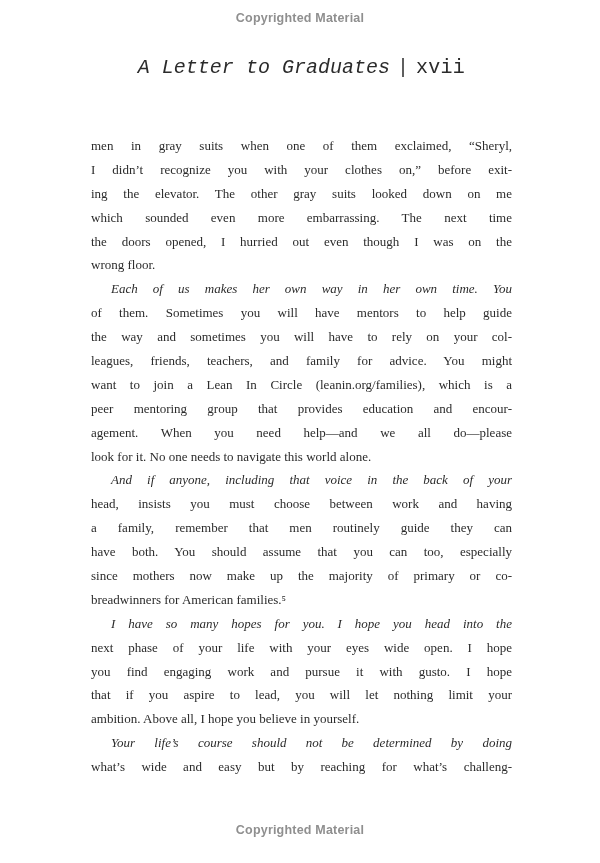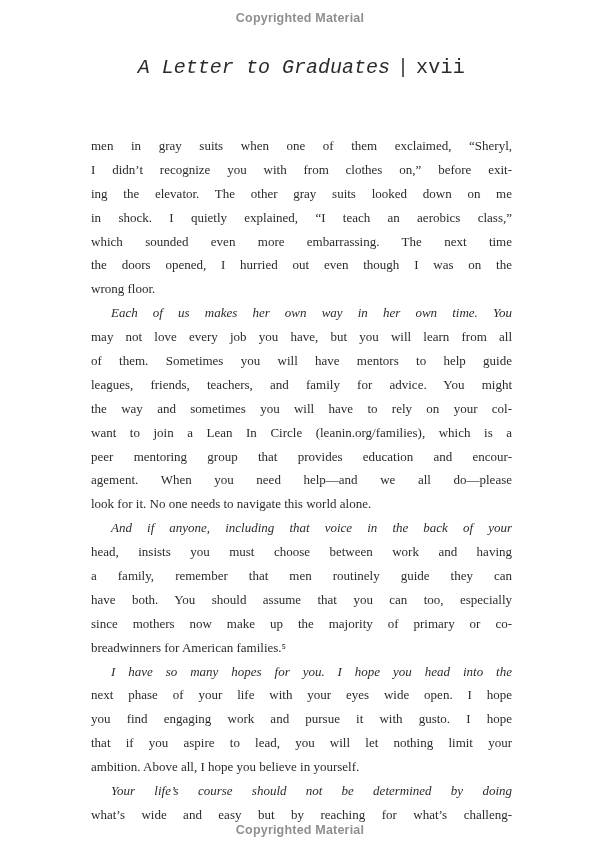--- a/index.html
+++ b/index.html
@@ -82,31 +82,29 @@
 <div class="page">
 
   <div class="copyright top">Copyrighted Material</div>
 
   <div class="running-header">
     <span class="title">A Letter to Graduates</span><span class="sep">|</span><span class="folio">xvii</span>
   </div>
 
   <div class="body-text">
       <div class="line">men in gray suits when one of them exclaimed, “Sheryl,</div>
-      <div class="line">I didn’t recognize you with from clothes on,” before exit-</div>
+      <div class="line">I didn’t recognize you with your clothes on,” before exit-</div>
       <div class="line">ing the elevator. The other gray suits looked down on me</div>
-      <div class="line">in shock. I quietly explained, “I teach an aerobics class,”</div>
       <div class="line">which sounded even more embarrassing. The next time</div>
       <div class="line">the doors opened, I hurried out even though I was on the</div>
       <div class="line end">wrong floor.</div>
       <div class="line indent">Each of us makes her own way in her own time. You</div>
-      <div class="line">may not love every job you have, but you will learn from all</div>
       <div class="line">of them. Sometimes you will have mentors to help guide</div>
+      <div class="line">the way and sometimes you will have to rely on your col-</div>
       <div class="line">leagues, friends, teachers, and family for advice. You might</div>
-      <div class="line">the way and sometimes you will have to rely on your col-</div>
       <div class="line">want to join a Lean In Circle (leanin.org/families), which is a</div>
       <div class="line">peer mentoring group that provides education and encour-</div>
       <div class="line">agement. When you need help—and we all do—please</div>
       <div class="line end">look for it. No one needs to navigate this world alone.</div>
       <div class="line indent">And if anyone, including that voice in the back of your</div>
       <div class="line">head, insists you must choose between work and having</div>
       <div class="line">a family, remember that men routinely guide they can</div>
       <div class="line">have both. You should assume that you can too, especially</div>
       <div class="line">since mothers now make up the majority of primary or co-</div>
       <div class="line end">breadwinners for American families.⁵</div>

